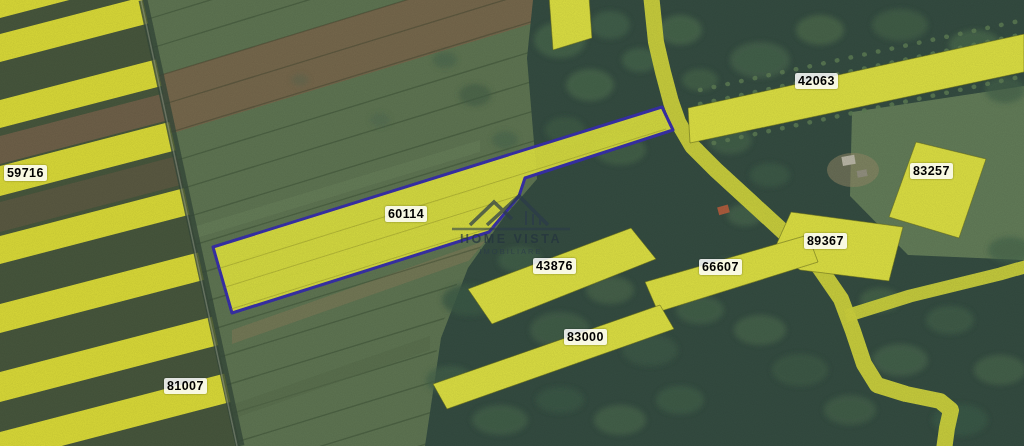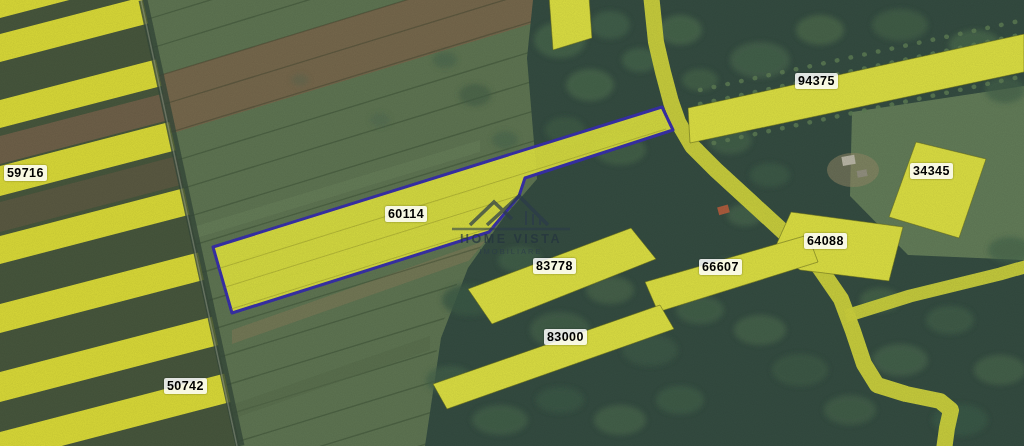--- a/index.html
+++ b/index.html
@@ -163,20 +163,20 @@
       <path d="M526,211 L526,225 M533,214 L533,225 M540,217 L540,225" stroke-width="2"></path>
       <path d="M452,229 L570,229" stroke-width="2.5" opacity="0.8"></path>
     </g>
     <text x="511" y="243" text-anchor="middle" font-family="Liberation Sans, sans-serif" font-size="12.5" font-weight="bold" letter-spacing="2.5" fill="#24343f">HOME VISTA</text>
     <text x="511" y="254" text-anchor="middle" font-family="Liberation Sans, sans-serif" font-size="7.5" letter-spacing="2" fill="#2b3b4a">IMOBILIARE</text>
   </g>
 </svg>
 
 <div class="plabel" style="left:4px;top:165px">59716</div>
 <div class="plabel" style="left:385px;top:206px">60114</div>
-<div class="plabel" style="left:795px;top:73px">94375</div>
-<div class="plabel" style="left:910px;top:163px">34345</div>
-<div class="plabel" style="left:804px;top:233px">64088</div>
+<div class="plabel" style="left:795px;top:73px">42063</div>
+<div class="plabel" style="left:910px;top:163px">83257</div>
+<div class="plabel" style="left:804px;top:233px">89367</div>
 <div class="plabel" style="left:699px;top:259px">66607</div>
-<div class="plabel" style="left:533px;top:258px">83778</div>
-<div class="plabel" style="left:544px;top:329px">83000</div>
-<div class="plabel" style="left:164px;top:378px">50742</div>
+<div class="plabel" style="left:533px;top:258px">43876</div>
+<div class="plabel" style="left:564px;top:329px">83000</div>
+<div class="plabel" style="left:164px;top:378px">81007</div>
 </div>
 
 </body></html>

